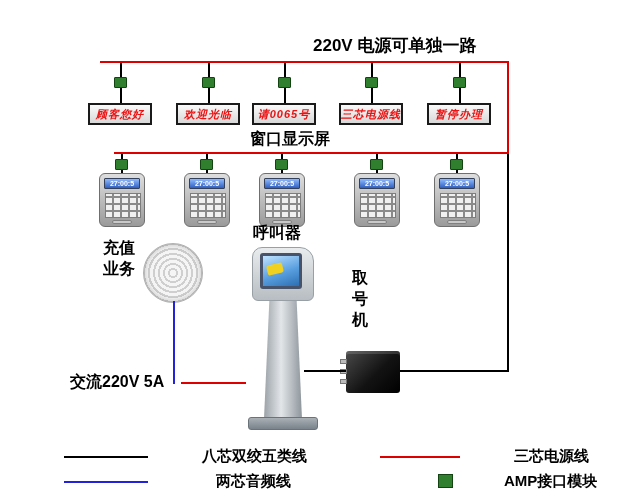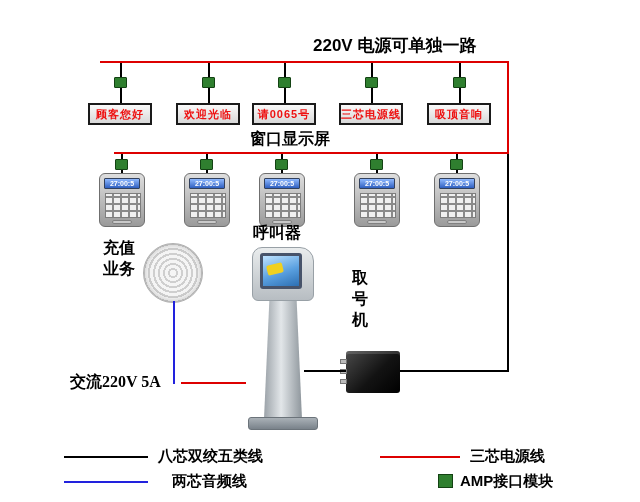--- a/index.html
+++ b/index.html
@@ -14,21 +14,21 @@
   .blue{background:#2222dd;}
   .conn{
     position:absolute;width:13px;height:11px;background:#2f7f2f;
     border:1px solid #134213;border-radius:1px;box-sizing:border-box;
   }
   .lbl{position:absolute;font-weight:bold;font-size:16px;color:#000;line-height:1.3;}
   .display{
     position:absolute;top:103px;width:64px;height:22px;box-sizing:border-box;
     border:2px solid #1a1a1a;background:linear-gradient(180deg,#fafafa,#d8d8d8);
     color:#ee1111;font-weight:bold;font-size:11px;letter-spacing:1px;
-    display:flex;align-items:center;justify-content:center;white-space:nowrap;
+    display:flex;align-items:center;justify-content:center;white-space:nowrap;font-style:italic;
   }
   .caller{
     position:absolute;top:173px;width:46px;height:54px;box-sizing:border-box;
     background:linear-gradient(180deg,#dedede,#9a9a9a);
     border:1px solid #6f6f6f;border-radius:6px;
   }
   .caller .lcd{
     position:absolute;left:4px;top:4px;width:36px;height:11px;box-sizing:border-box;
     background:linear-gradient(180deg,#8fb9ff,#2f5fc0);border:1px solid #33415c;
     color:#fff;font-size:7px;font-weight:bold;text-align:center;line-height:9px;
@@ -73,21 +73,21 @@
     position:absolute;left:2px;top:170px;width:70px;height:13px;border-radius:3px;
     background:linear-gradient(180deg,#aab1b7,#79828a);border:1px solid #6b737a;box-sizing:border-box;
   }
   .amp{
     position:absolute;left:346px;top:351px;width:54px;height:42px;border-radius:3px;
     background:linear-gradient(135deg,#4a4a4a 0%,#131313 55%,#000 100%);
     box-shadow:inset 0 3px 0 rgba(255,255,255,0.14);
   }
   .amp .pin{position:absolute;left:-6px;width:7px;height:5px;background:#bcbcbc;border:1px solid #777;box-sizing:border-box;}
   .legend-line{position:absolute;height:2px;width:84px;}
-  .legend-label{position:absolute;font-weight:bold;font-size:15px;color:#000;}
+  .legend-label{position:absolute;font-weight:bold;font-size:15px;color:#000;margin-left:44px;}
   .legend-square{
     position:absolute;width:15px;height:14px;background:#2f7f2f;border:1px solid #134213;box-sizing:border-box;
   }
 </style>
 </head>
 <body>
 
 <div id="canvas">
 
   <div class="lbl" style="left:313px;top:35px;font-size:17px;">220V  电源可单独一路</div>
@@ -122,21 +122,21 @@
   <div class="display" style="left:176px;align-items:center;">
       <span>欢迎光临</span>
     </div>
   <div class="display" style="left:252px;">
       <span>请0065号</span>
     </div>
   <div class="display" style="left:339px;">
       <span>三芯电源线</span>
     </div>
   <div class="display" style="left:427px;">
-      <span>吸顶音响</span>
+      <span>暂停办理</span>
     </div>
 
   <div class="lbl" style="left:250px;top:129px;">窗口显示屏</div>
 
   <div class="vline black" style="left:121px;top:154px;height:6px;"></div>
   <div class="conn" style="left:115px;top:159px;"></div>
   <div class="vline black" style="left:121px;top:170px;height:4px;"></div>
 
   <div class="vline black" style="left:206px;top:154px;height:6px;"></div>
   <div class="conn" style="left:200px;top:159px;"></div>
@@ -200,21 +200,21 @@
     <div class="pin" style="top:18px;"></div>
     <div class="pin" style="top:28px;"></div>
   </div>
 
   <div class="hline black" style="left:304px;top:370px;width:42px;"></div>
   <div class="hline black" style="left:400px;top:370px;width:109px;"></div>
   <div class="vline black" style="left:507px;top:154px;height:218px;"></div>
   <div class="vline blue" style="left:173px;top:301px;height:83px;"></div>
   <div class="hline red" style="left:181px;top:382px;width:65px;"></div>
 
-  <div class="lbl" style="left:70px;top:372px;font-family:Liberation Serif, serif;">交流220V 5A</div>
+  <div class="lbl" style="left:70px;top:372px;">交流220V 5A</div>
 
   <div class="legend-line black" style="left:64px;top:456px;"></div>
   <div class="legend-label" style="left:158px;top:447px;">八芯双绞五类线</div>
 
   <div class="legend-line red" style="left:380px;top:456px;width:80px;"></div>
   <div class="legend-label" style="left:470px;top:447px;">三芯电源线</div>
 
   <div class="legend-line blue" style="left:64px;top:481px;"></div>
   <div class="legend-label" style="left:172px;top:472px;">两芯音频线</div>
 

